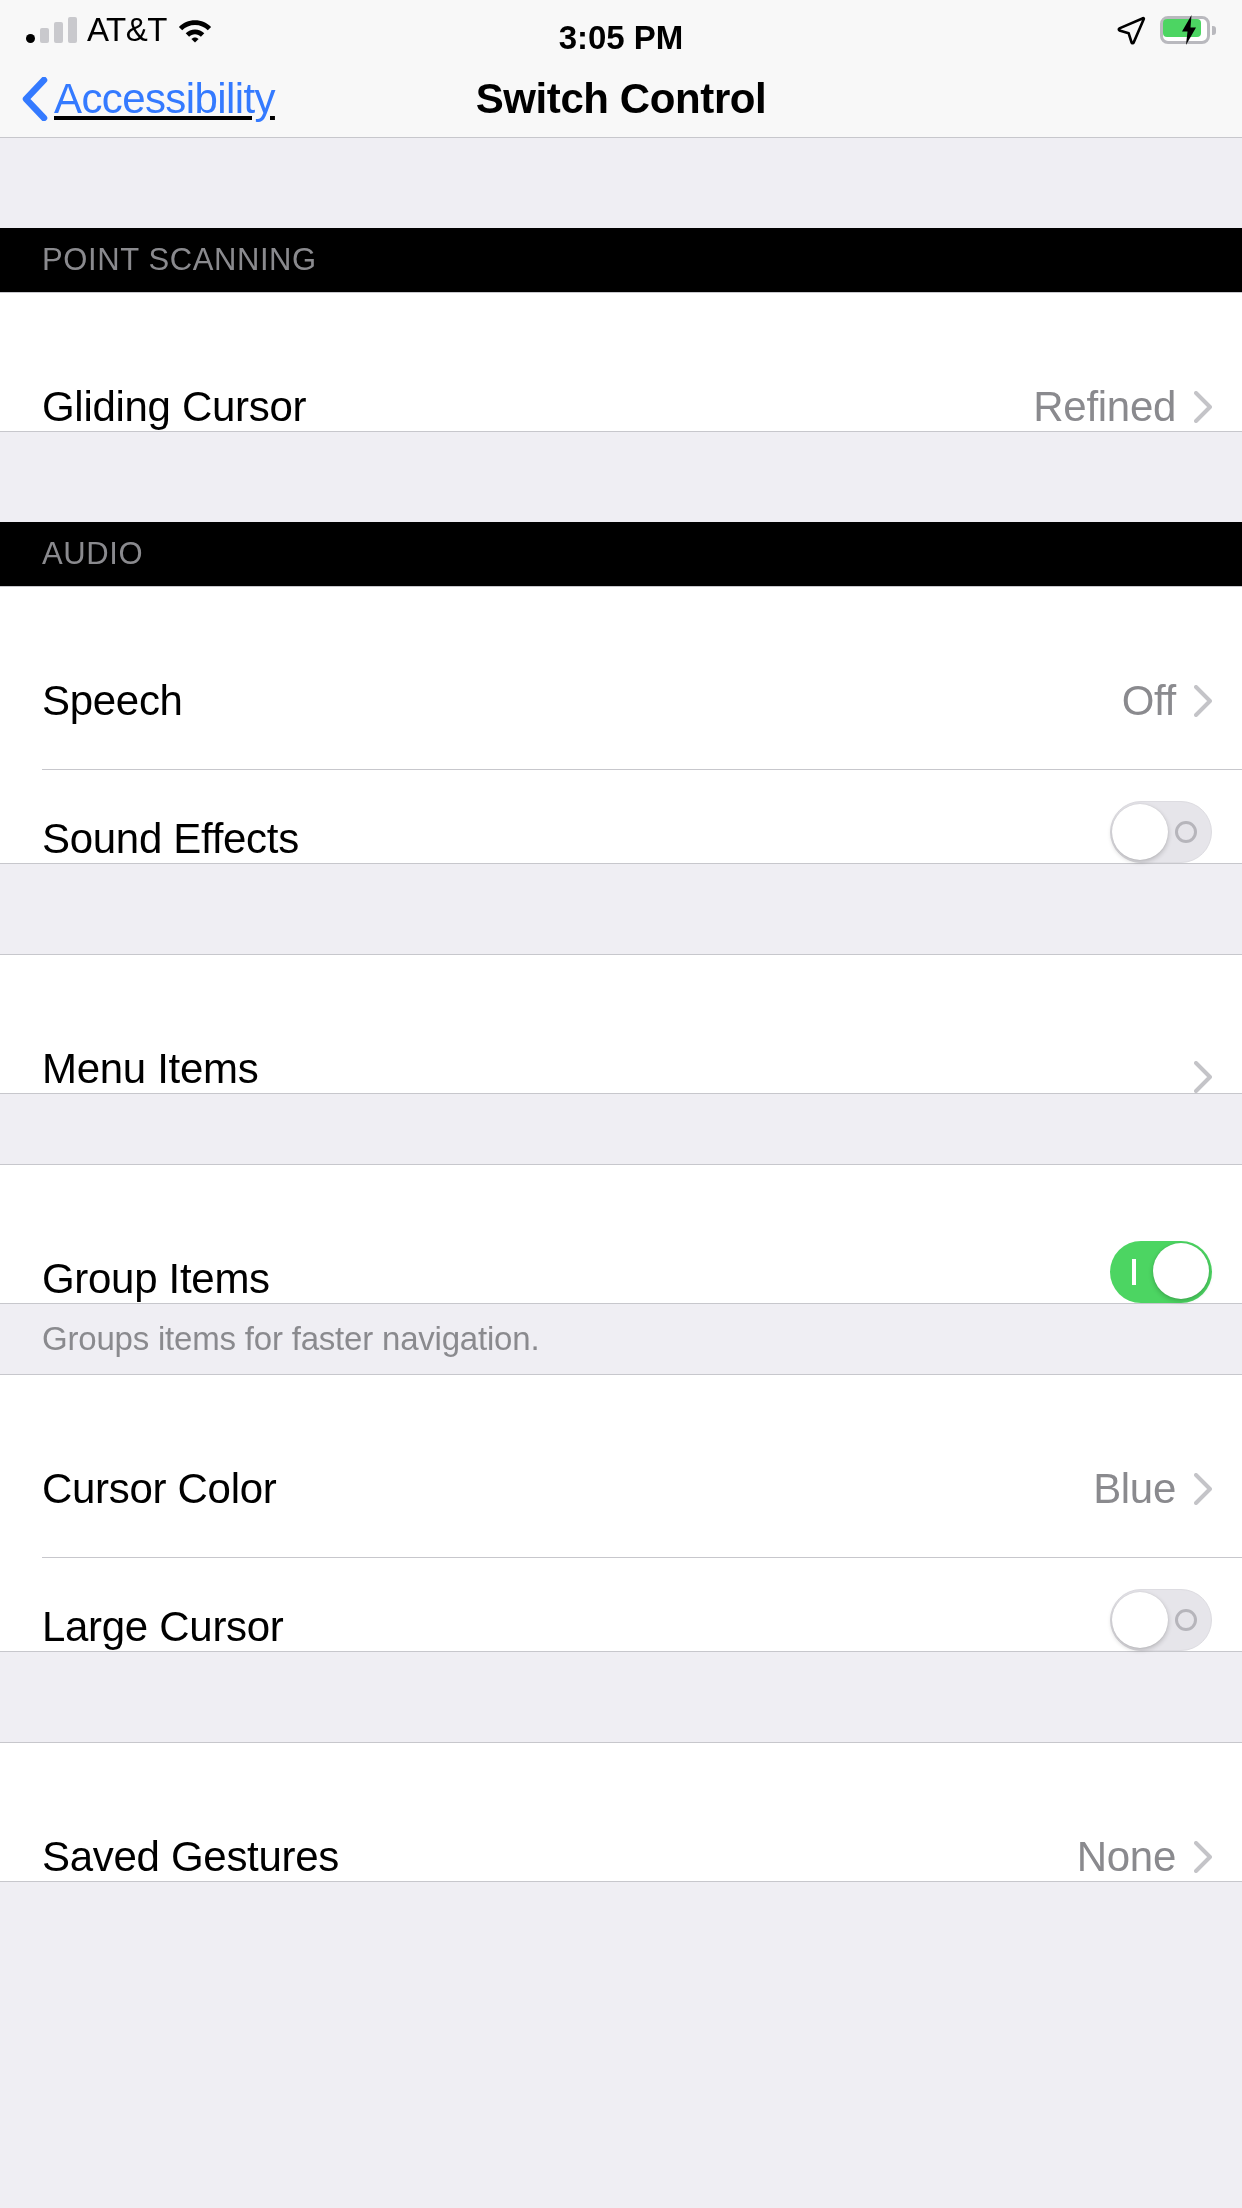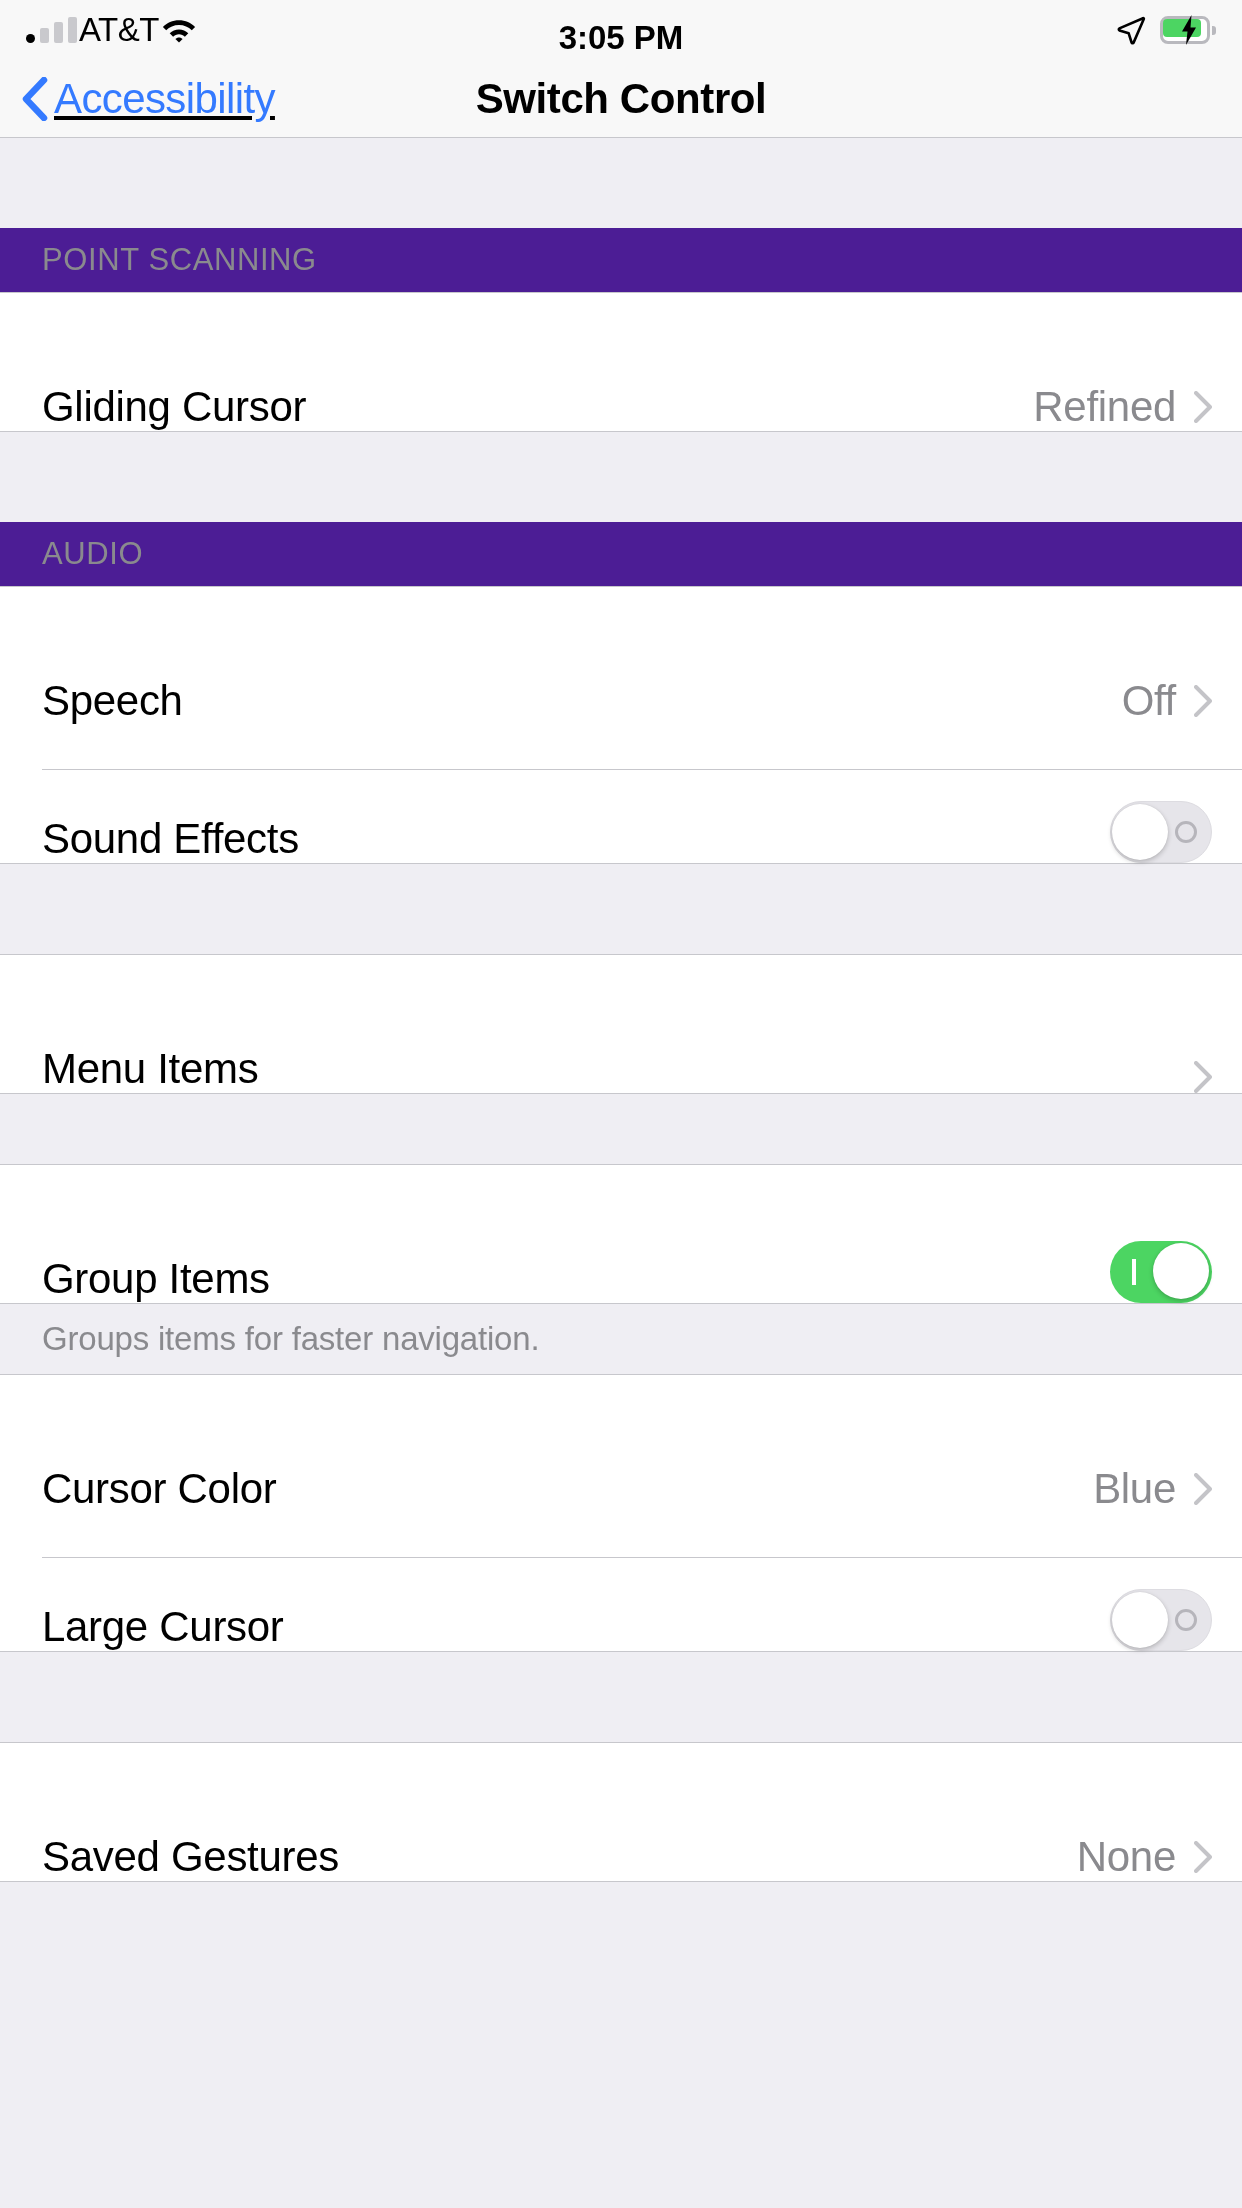--- a/index.html
+++ b/index.html
@@ -12,21 +12,21 @@
   body { position:relative; overflow:hidden; }
 
   
   .status-bar{
     height:60px; width:100%;
     background:#f8f8f8;
     display:flex; align-items:center;
     position:relative;
     padding:0 26px;
   }
-  .sb-left{ display:flex; align-items:center; gap:2px; }
+  .sb-left{ display:flex; align-items:center; gap:10px; }
   .signal{ display:flex; align-items:flex-end; gap:5px; height:26px; }
   .signal i{ display:block; width:9px; border-radius:2px; background:#c9c9cd; }
   .signal i:nth-child(1){ height:9px;  background:#000; border-radius:50%; width:9px;}
   .signal i:nth-child(2){ height:15px; }
   .signal i:nth-child(3){ height:21px; }
   .signal i:nth-child(4){ height:26px; }
   .carrier{ font-size:33px; color:#000; letter-spacing:-0.5px; font-weight:400; }
   .wifi{ width:36px; height:28px; display:block; }
   .sb-center{
     position:absolute; left:0; right:0; top:0; height:60px;
@@ -73,21 +73,21 @@
     text-align:center;
     font-size:42px; font-weight:700; color:#000;
     letter-spacing:-0.4px;
     pointer-events:none;
   }
 
   
   .list{ width:100%; }
   .sec-gap{ background:#efeef3; }
   .sec-header{
-    background:#4c1d95;
+    background:#000000;
     color:#8a8a8e;
     font-size:31px;
     letter-spacing:0.6px;
     padding:0 0 14px 42px;
     display:flex; align-items:flex-end;
   }
   .group{
     background:#fff;
     border-top:1px solid #c7c7cc;
     border-bottom:1px solid #c7c7cc;

